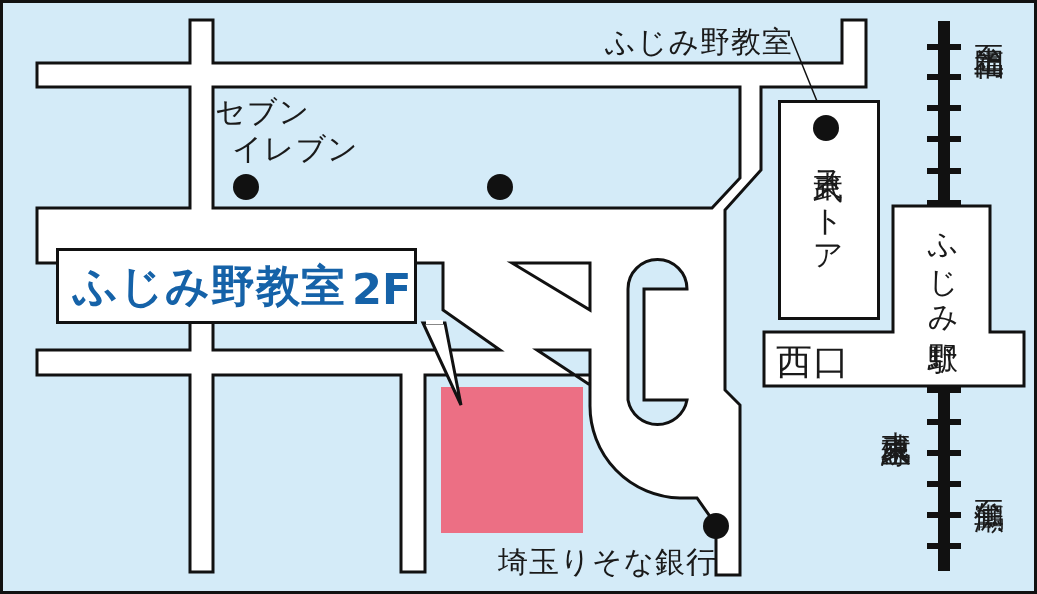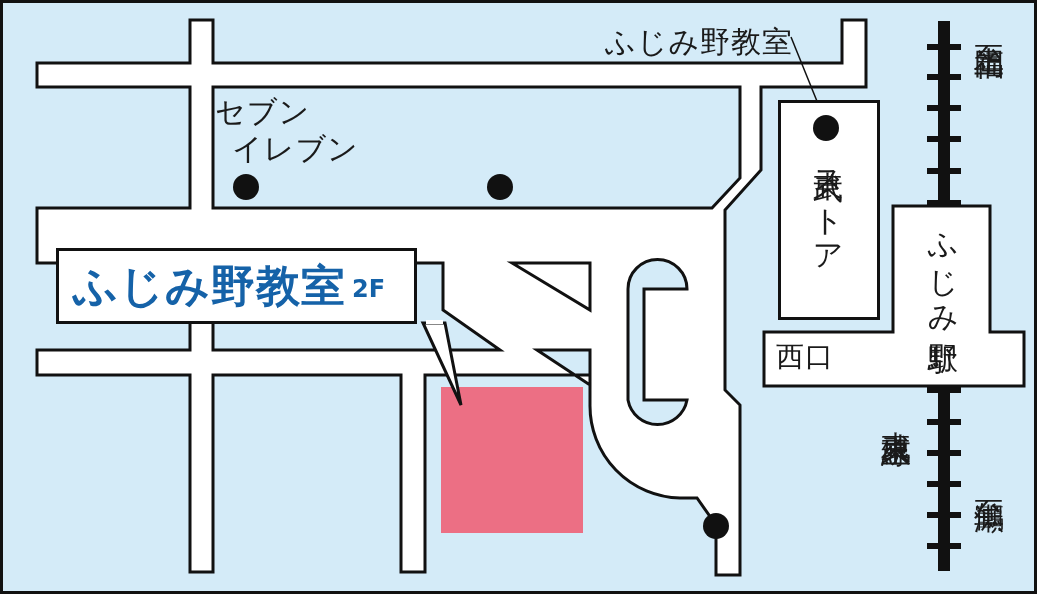--- a/index.html
+++ b/index.html
@@ -17,21 +17,21 @@
   .lbl { position: absolute; font-size: 30px; line-height: 1.1; white-space: nowrap; letter-spacing: 1px; }
   .vert { writing-mode: vertical-rl; text-orientation: upright; letter-spacing: 2px; }
   .dot { position: absolute; width: 26px; height: 26px; border-radius: 50%; background: #111; }
   .callout {
     position: absolute; left: 53px; top: 245px; width: 361px; height: 76px;
     background: #fff; border: 3px solid #111; box-sizing: border-box;
     display: flex; align-items: center; padding-left: 14px;
     color: #1562a8; font-weight: bold;
   }
   .callout .main { font-size: 44px; letter-spacing: 1px; }
-  .callout .floor { font-size: 24px; margin-left: 6px; margin-top: 6px; text-align: center; }
+  .callout .floor { font-size: 43px; margin-left: 6px; margin-top: 6px; text-align: center; }
   .school { position: absolute; left: 438px; top: 384px; width: 142px; height: 146px; }
 </style>
 </head>
 <body>
 
 <div id="map">
 
   <svg class="roads" width="1037" height="594" viewBox="0 0 1037 594">
     <g fill="#ffffff" stroke="#111" stroke-width="3" stroke-linejoin="miter">
       
@@ -122,20 +122,21 @@
         <line x1="924" y1="512" x2="958" y2="512"></line>
         <line x1="924" y1="543" x2="958" y2="543"></line>
       </g>
     </g>
   </svg>
 
   <svg style="position:absolute;left:0;top:0;" width="1037" height="594">
     <path d="M890 203 H987 V329 H1021 V383 H761 V329 H890 Z" fill="#fff" stroke="#111" stroke-width="3"></path>
   </svg>
   <span class="lbl vert" style="left:924px;top:209px;">ふじみ野駅</span>
-  <span class="lbl" style="left:773px;top:339px;font-size:28px;">西口</span>
+  <span class="lbl" style="left:773px;top:339px;font-size:36px;">西口</span>
 
   <span class="lbl vert" style="left:970px;top:18px;">至上福岡</span>
   <span class="lbl vert" style="left:877px;top:404px;">東武東上線</span>
   <span class="lbl vert" style="left:970px;top:473px;">至鶴瀬</span>
 
   <div class="dot" style="left:700px;top:510px;"></div>
+  <span class="lbl" style="left:495px;top:542px;">埼玉りそな銀行</span>
 </div>
 
 </body></html>

